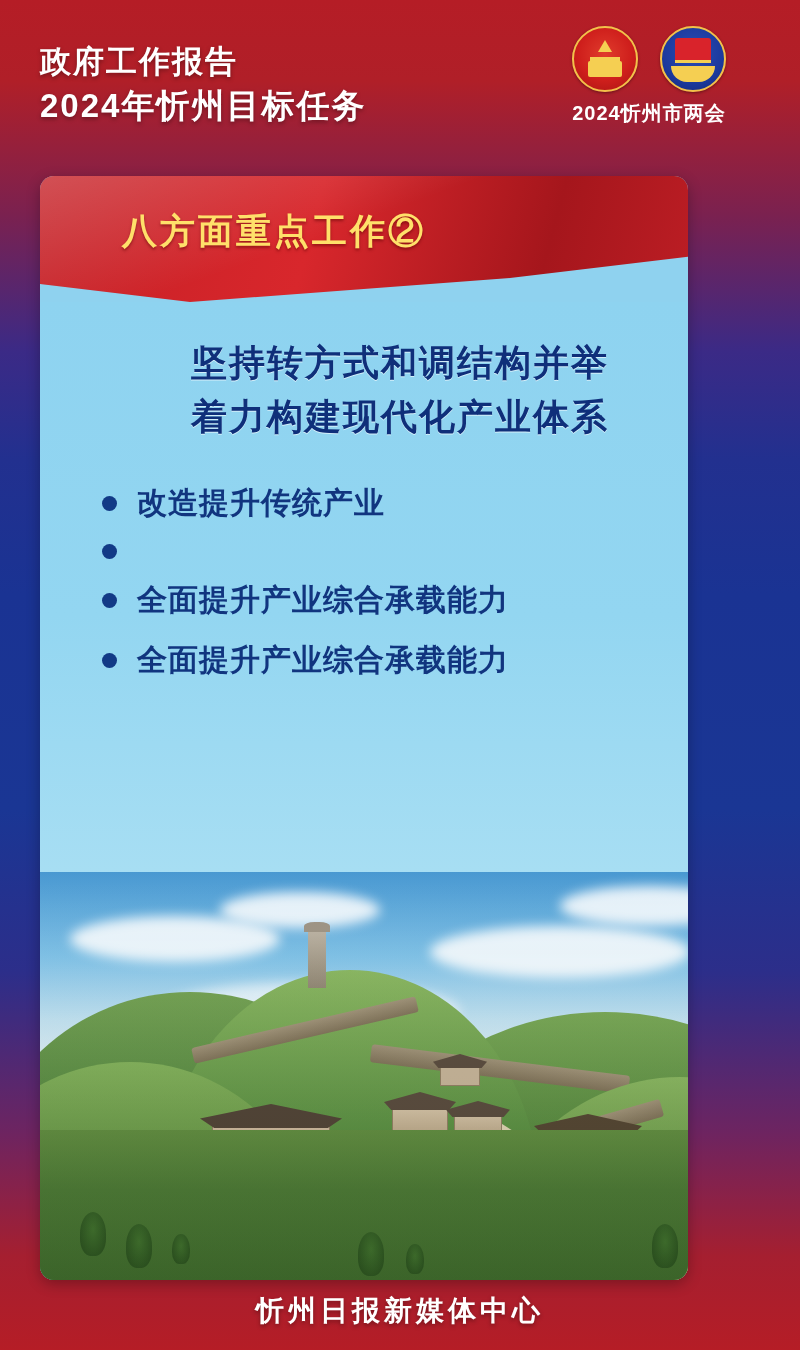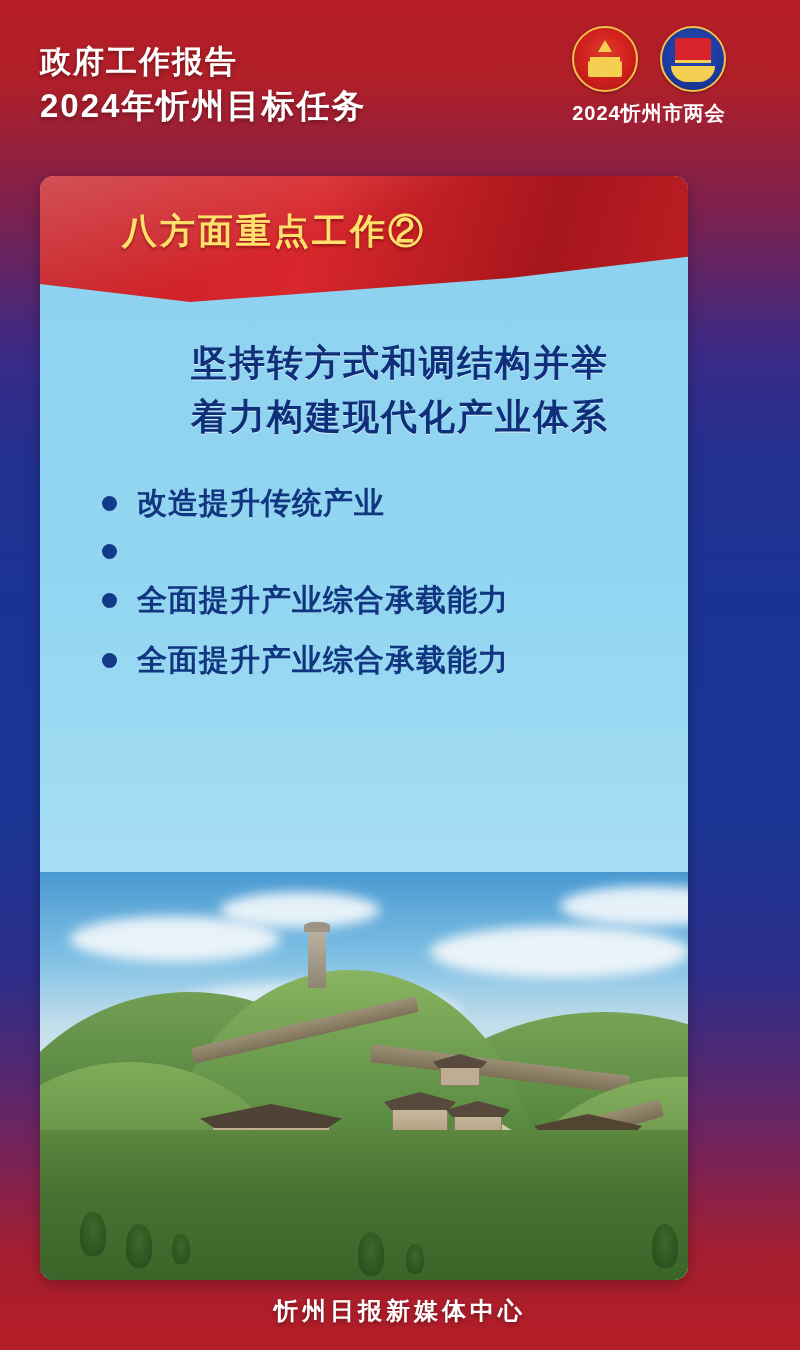--- a/index.html
+++ b/index.html
@@ -420,21 +420,21 @@
     left: 0;
     bottom: 0;
     width: 800px;
     height: 78px;
     display: flex;
     align-items: center;
     justify-content: center;
   }
   .footer-text {
     color: #ffffff;
-    font-size: 24px;
+    font-size: 28px;
     font-weight: bold;
     letter-spacing: 4px;
     text-shadow: 0 2px 4px rgba(0,0,0,0.35);
   }
 </style>
 </head>
 <body>
 
 <div class="poster">
 

